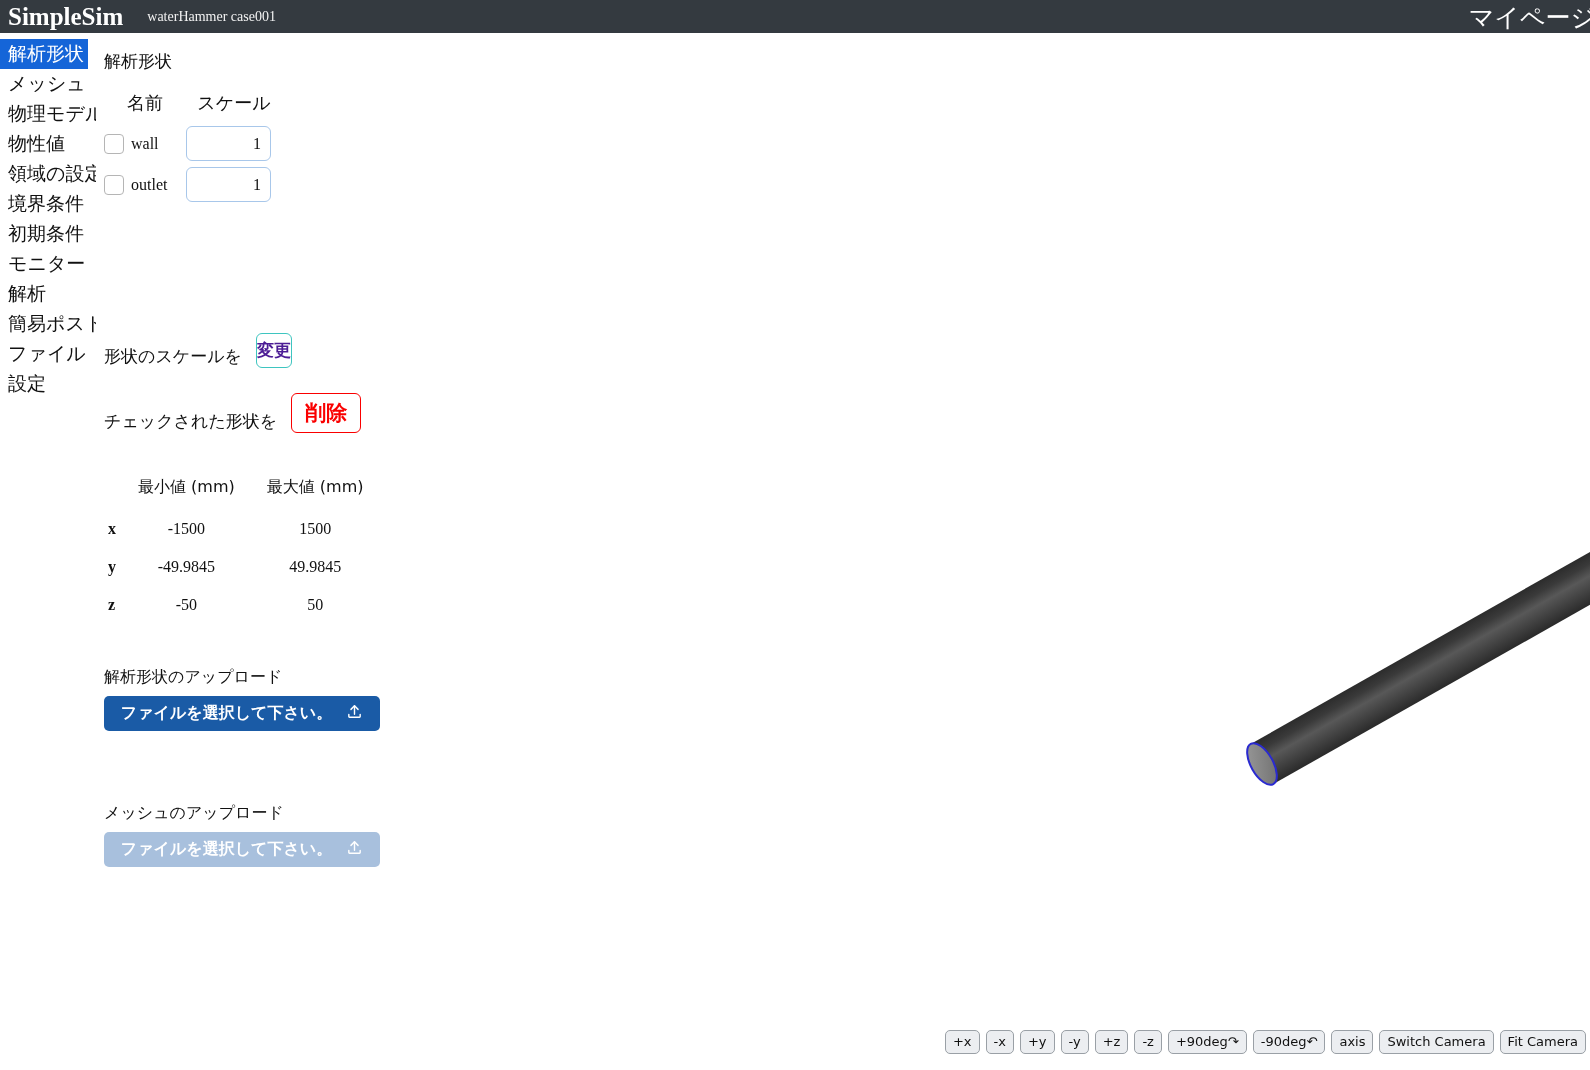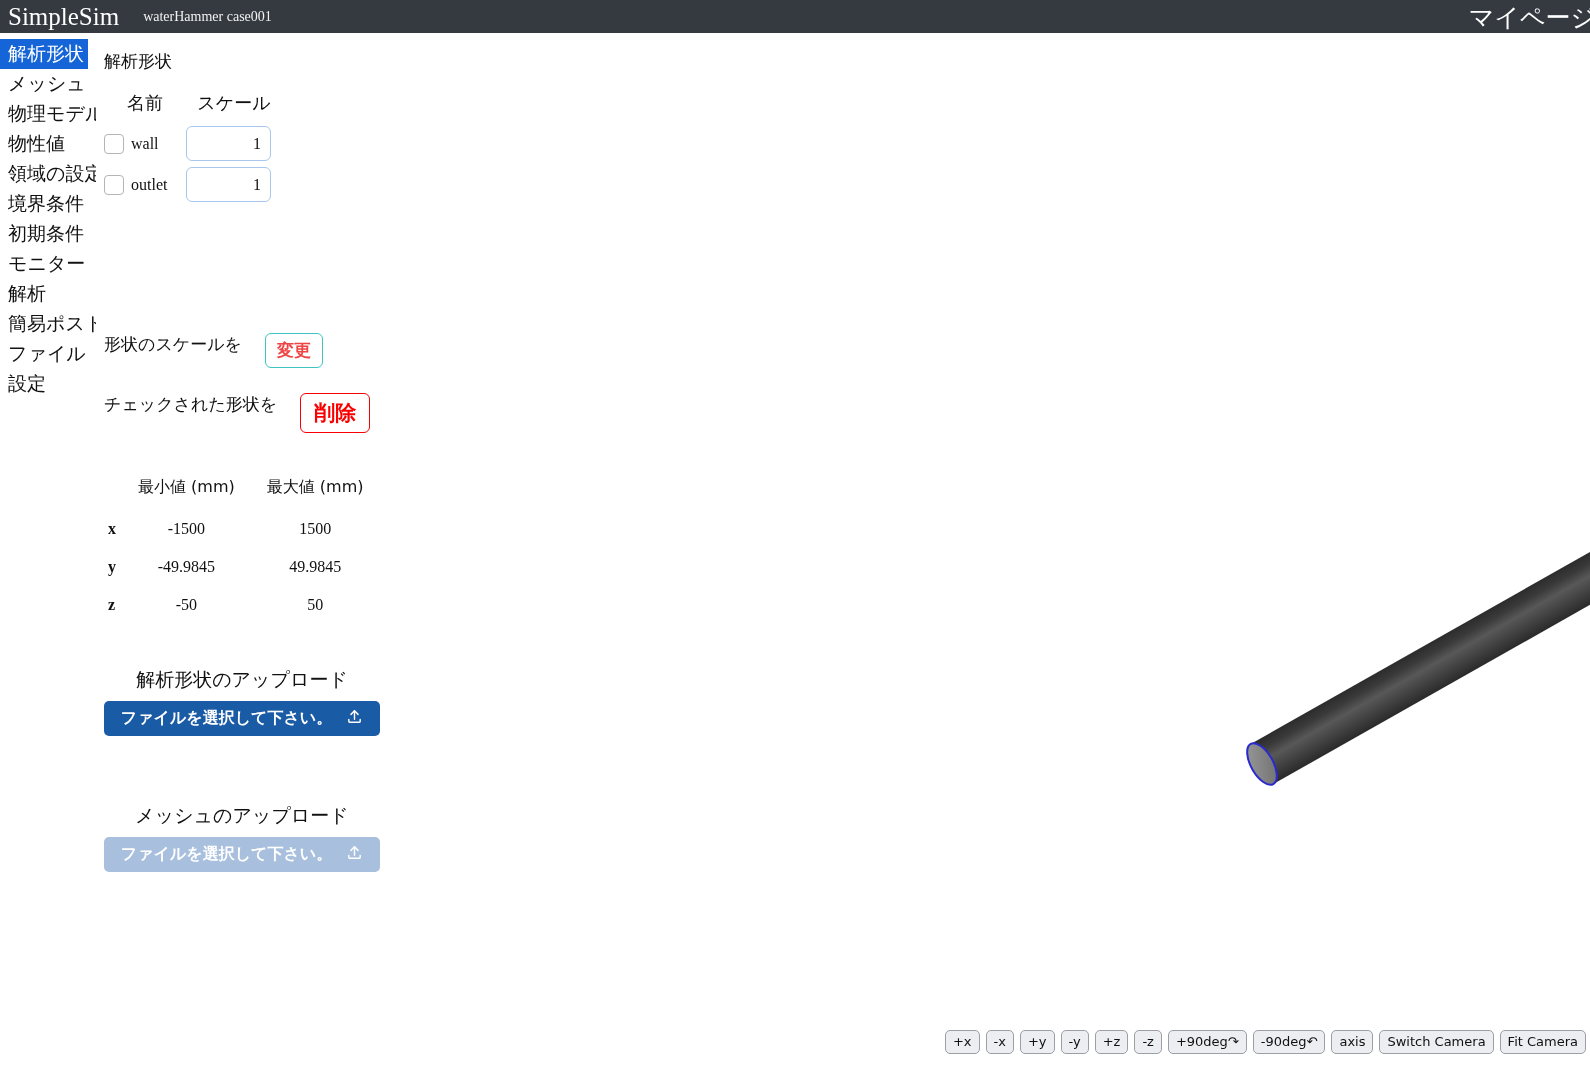--- a/index.html
+++ b/index.html
@@ -25,20 +25,21 @@
     color: #ffffff;
     display: flex; align-items: center;
   }
   .brand {
     font-size: 25px;
     line-height: 1;
     padding-left: 8px;
     letter-spacing: 0px;
     color: #ffffff;
     white-space: nowrap;
+    font-weight: bold;
   }
   .case-title {
     font-size: 14px;
     margin-left: 24px;
     color: #f2f2f2;
     white-space: nowrap;
   }
   .mypage {
     position: absolute;
     right: -6px; top: 1px;
@@ -121,36 +122,36 @@
     padding: 0 9px;
     color: #111;
     background: #fff;
     font-family: "Liberation Serif", serif;
     outline: none;
   }
   .scale-cell { padding-left: 8px; }
 
   .action-row {
     position: absolute; left: 8px;
-    display: flex; align-items: flex-start; gap: 23px;
+    display: flex; align-items: flex-end; gap: 14px;
   }
   .action-row .lbl {
     font-size: 17px; color: #111;
     font-family: "DejaVu Sans", "Liberation Sans", sans-serif;
   }
   .row-scale { top: 300px; }
   .row-delete { top: 360px; }
   .btn-change {
     border: 1px solid #3ec5c0;
-    color: #ef4444;
+    color: #4c1d95;
     background: #fff;
     border-radius: 6px;
     font-size: 17px;
     font-weight: bold;
-    padding: 5px 11px;
+    padding: 5px 0;
     cursor: pointer;
     font-family: "DejaVu Sans", "Liberation Sans", sans-serif;
   }
   .btn-delete {
     border: 1px solid #fa0000;
     color: #fa0000;
     background: #fff;
     border-radius: 6px;
     font-size: 21px;
     font-weight: bold;
@@ -176,23 +177,22 @@
   }
   .bbox-table td.axis {
     text-align: left; font-weight: bold; padding-left: 6px; padding-right: 0;
     font-family: "Liberation Serif", serif;
   }
 
   .upload-block { position: absolute; left: 8px; }
   .up1 { top: 634px; }
   .up2 { top: 770px; }
   .upload-label {
-    font-size: 19px; color: #111; margin-bottom: 8px;
+    font-size: 16px; color: #111; margin-bottom: 8px;
     font-family: Liberation Serif, serif;
-    text-align: center;
   }
   .upload-btn {
     width: 276px; height: 35px;
     border: none; border-radius: 5px;
     color: #ffffff;
     font-size: 16px; font-weight: bold;
     display: flex; align-items: center; justify-content: center;
     gap: 14px;
     cursor: pointer;
     font-family: "DejaVu Sans", "Liberation Sans", sans-serif;

